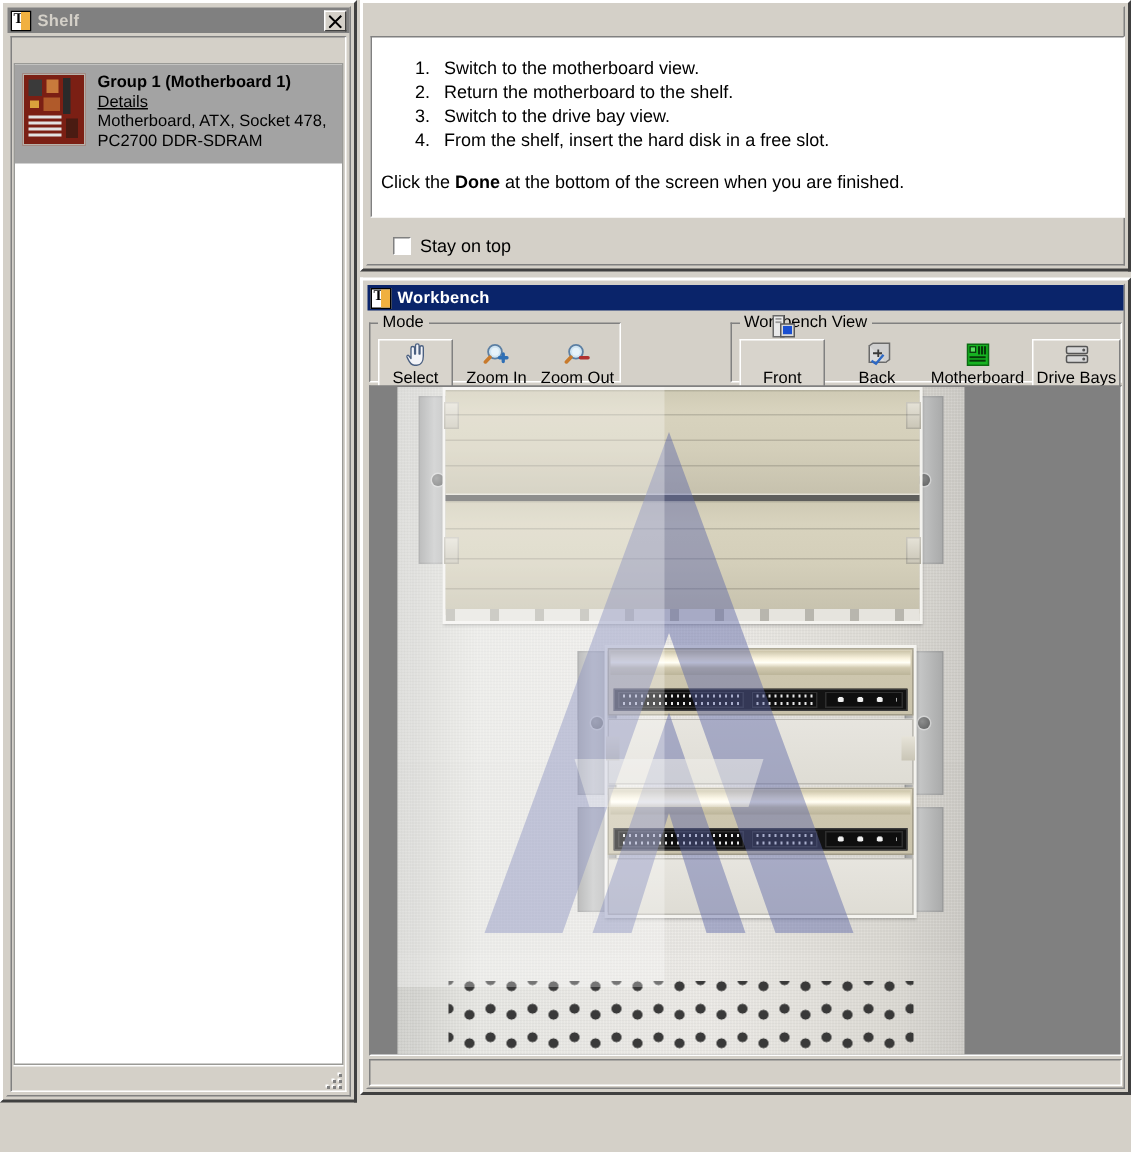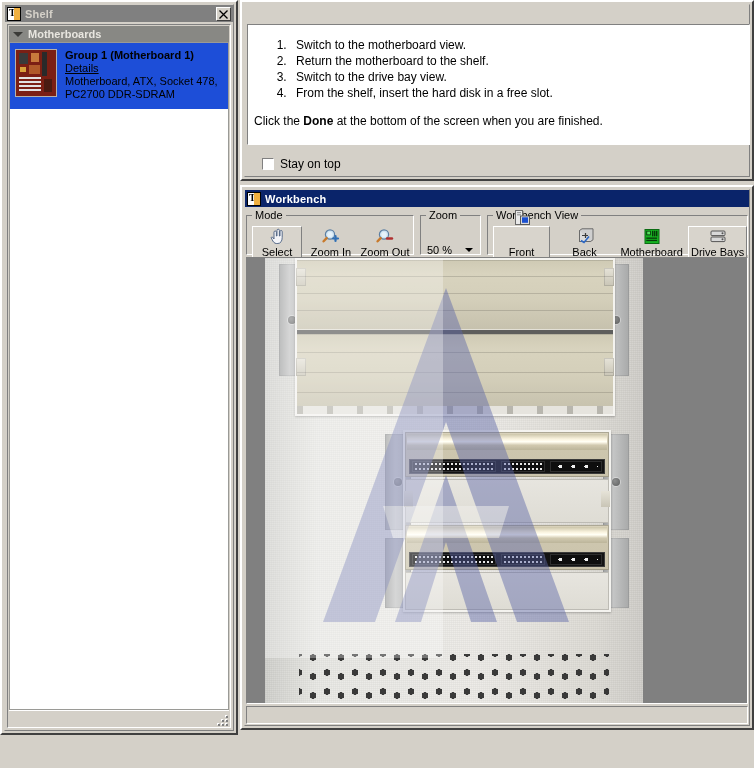--- a/index.html
+++ b/index.html
@@ -48,21 +48,21 @@
               border-right:1px solid #ffffff;border-bottom:1px solid #ffffff;
               box-sizing:border-box;}
   .group-header{position:absolute;left:1px;right:1px;top:1px;height:16px;
                 background:#888884;display:flex;align-items:center;padding-left:4px;
                 box-sizing:border-box;}
   .group-header .caret{width:0;height:0;border-left:5px solid transparent;
                 border-right:5px solid transparent;border-top:5px solid #3b3b38;margin-right:5px;}
   .group-header .ghtxt{font:bold 11px "Liberation Sans",sans-serif;color:#e8e6e0;}
   #shelf-list{position:absolute;left:1px;right:1px;top:17px;bottom:17px;
               background:#ffffff;border:1px solid #9a9a96;box-sizing:border-box;overflow:hidden;}
-  .shelf-item{display:flex;padding:6px 5px 8px 5px;gap:8px;background:#1d4ed8;}
+  .shelf-item{display:flex;padding:6px 5px 8px 5px;gap:8px;background:#a3a3a3;}
   .mb-thumb{flex:0 0 40px;width:40px;height:46px;position:relative;overflow:hidden;
             background:#7b1f14;border:1px solid #b7b2aa;}
   .mb-thumb i{position:absolute;display:block;background:#5d1a10;}
   .shelf-meta{flex:1;line-height:13px;}
   .shelf-title{font:bold 11px "Liberation Sans",sans-serif;color:#000;}
   .shelf-link{font:11px "Liberation Sans",sans-serif;color:#000;text-decoration:underline;cursor:pointer;display:inline-block;}
   .shelf-desc{font:11px "Liberation Sans",sans-serif;color:#000;}
   #shelf-statusbar{position:absolute;left:1px;right:1px;bottom:1px;height:16px;
        background:#d4d0c8;border-top:1px solid #fff;box-sizing:border-box;}
   .grip{position:absolute;right:1px;bottom:0px;width:14px;height:14px;}
@@ -185,24 +185,20 @@
       <span class="tb-title">Shelf</span>
       <span class="tb-spacer"></span>
       <span class="tb-close">
         <svg width="9" height="9" viewBox="0 0 9 9" aria-hidden="true">
           <path d="M0.5 0.5 L8.5 8.5 M8.5 0.5 L0.5 8.5" stroke="#000" stroke-width="1.3"></path>
         </svg>
       </span>
     </div>
 
     <div id="shelf-body">
-      <div class="group-header">
-        <span class="caret"></span>
-        <span class="ghtxt">Motherboards</span>
-      </div>
 
       <div id="shelf-list">
         <div class="shelf-item">
           <span class="mb-thumb">
             <i style="left:3px;top:3px;width:9px;height:11px;background:#3a3a3a;"></i>
             <i style="left:15px;top:3px;width:8px;height:9px;background:#c87a3c;"></i>
             <i style="left:26px;top:2px;width:5px;height:24px;background:#2a2a2a;"></i>
             <i style="left:4px;top:17px;width:6px;height:5px;background:#d9a13c;"></i>
             <i style="left:13px;top:15px;width:11px;height:9px;background:#b05a2a;"></i>
             <i style="left:3px;top:27px;width:22px;height:2px;background:#e2e2e2;"></i>
@@ -301,27 +297,20 @@
                 <circle cx="8" cy="6.5" r="2.6" fill="#eaf4fb" opacity=".85"></circle>
                 <path d="M4.6 10.1 1.6 13.3" stroke="#c87a2c" stroke-width="2.4" stroke-linecap="round"></path>
                 <path d="M11 10.5h5" stroke="#b03030" stroke-width="2.4" stroke-linecap="round"></path>
               </svg>
             </span>
             <span class="lbl">Zoom Out</span>
           </div>
         </div>
       </fieldset>
 
-      <fieldset class="grp" id="grp-zoom">
-        <legend>Zoom</legend>
-        <div id="zoom-select">
-          <span class="zv">50 %</span>
-          <span class="zarrow"></span>
-        </div>
-      </fieldset>
 
       <fieldset class="grp" id="grp-view">
         <legend>Workbench View</legend>
         <div class="grp-body">
           <div class="tbtn" style="width:66px;margin-left:5px;border-top:1px solid #ffffff;border-left:1px solid #ffffff;border-right:1px solid #808080;border-bottom:1px solid #808080;background:#d8d4cc;gap:20px;">
             <span class="ico">
               <svg width="18" height="17" viewBox="0 0 18 17" aria-hidden="true">
                 <rect x="2.5" y="1.5" width="7" height="14" fill="#e9e9e9" stroke="#6a6a6a"></rect>
                 <rect x="4" y="3" width="4" height="1.2" fill="#9a9a9a"></rect>
                 <rect x="4" y="5.2" width="4" height="1.2" fill="#9a9a9a"></rect>

